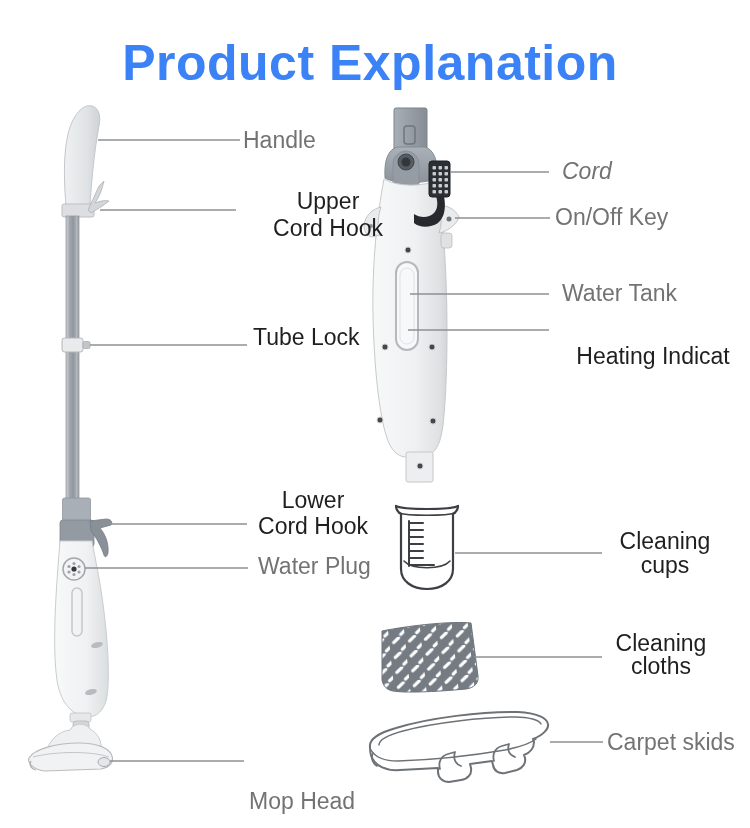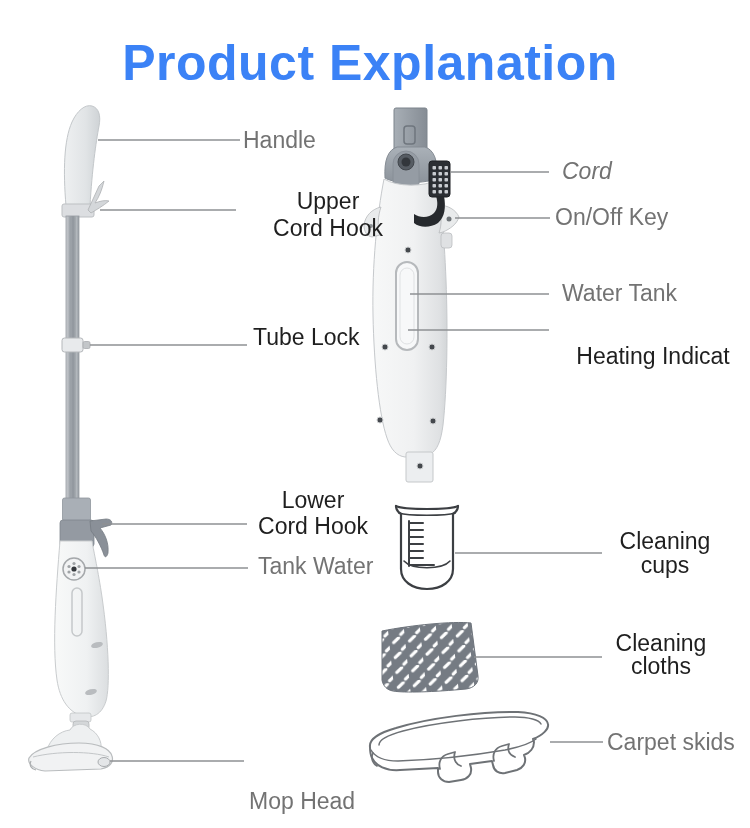--- a/index.html
+++ b/index.html
@@ -246,21 +246,21 @@
 
   <div class="label-block" id="lbl-retract">
     <div class="ln">Tube Lock</div>
   </div>
 
   <div class="label-block center" id="lbl-lower">
     <div class="ln">Lower</div>
     <div class="ln">Cord Hook</div>
   </div>
 
-  <div class="label" id="lbl-tank">Tank Water</div>
+  <div class="label" id="lbl-tank">Water Plug</div>
 
   <div class="label-block center" id="lbl-measuring">
     <div class="ln">Cleaning</div>
     <div class="ln">cups</div>
   </div>
 
   <div class="label-block center" id="lbl-cleaning">
     <div class="ln">Cleaning</div>
     <div class="ln">cloths</div>
   </div>

